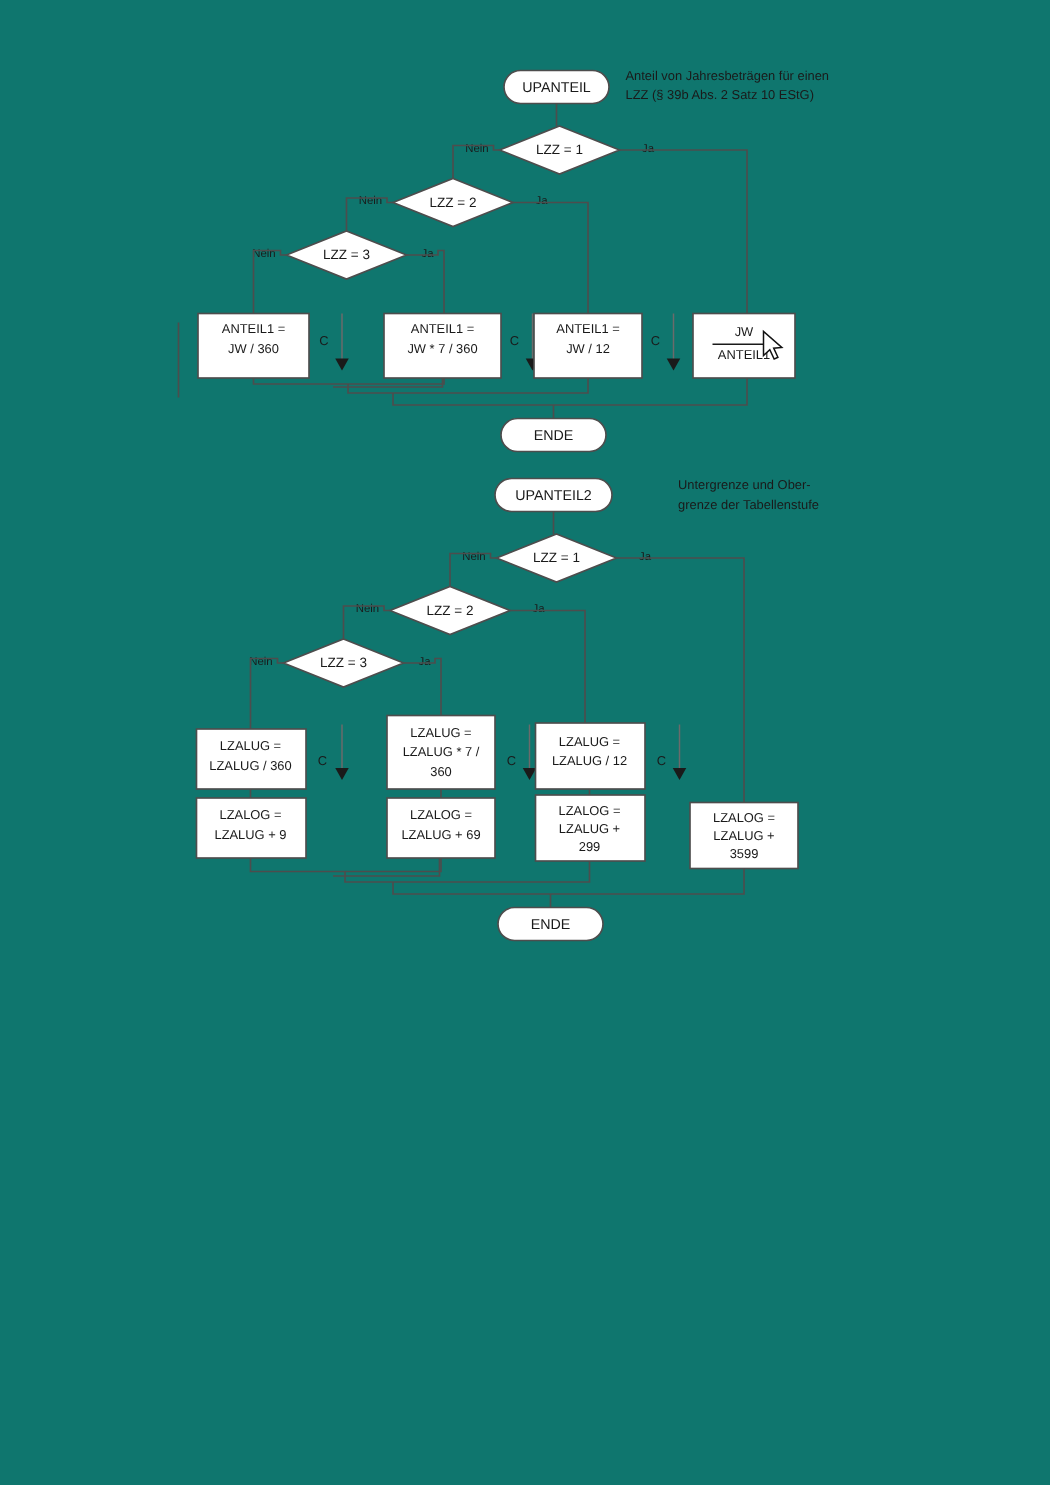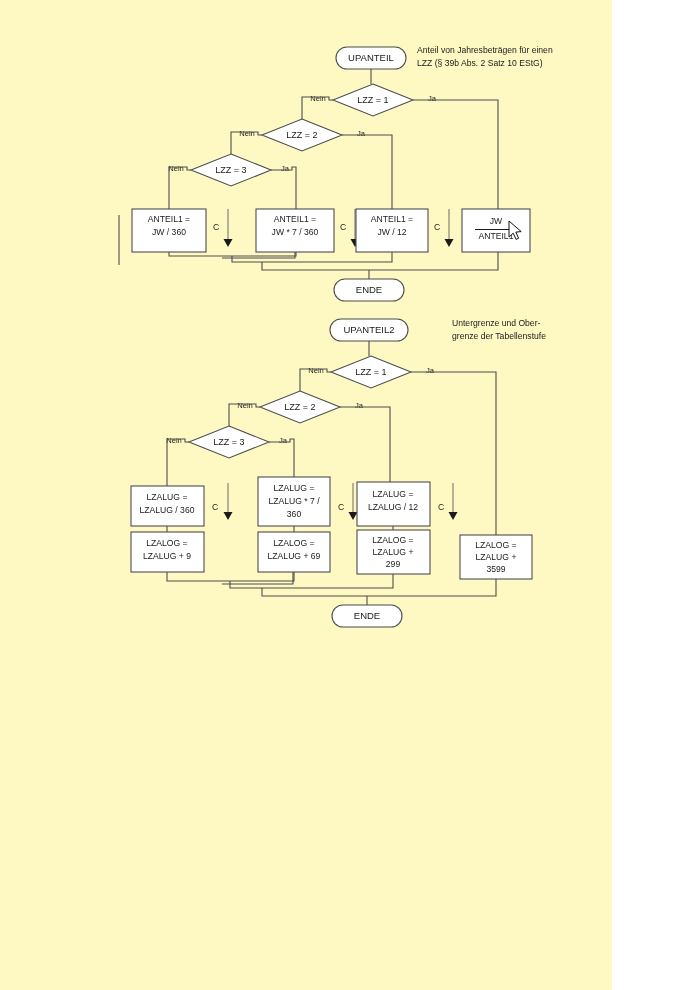--- a/index.html
+++ b/index.html
@@ -10,23 +10,23 @@
   body {
     width: 700px;
     height: 990px;
     font-family: "Liberation Sans", sans-serif;
     color: #1a1a1a;
     position: relative;
     overflow: hidden;
   }
   #page {
     position: relative;
-    width: 612px;
+    width: 700px;
     height: 990px;
-    background: #fef9c3;
+    background: #0f766e;
   }
   svg.flow {
     position: absolute;
     left: 0;
     top: 0;
     width: 700px;
     height: 990px;
   }
   .shape-stroke {
     fill: #ffffff;

